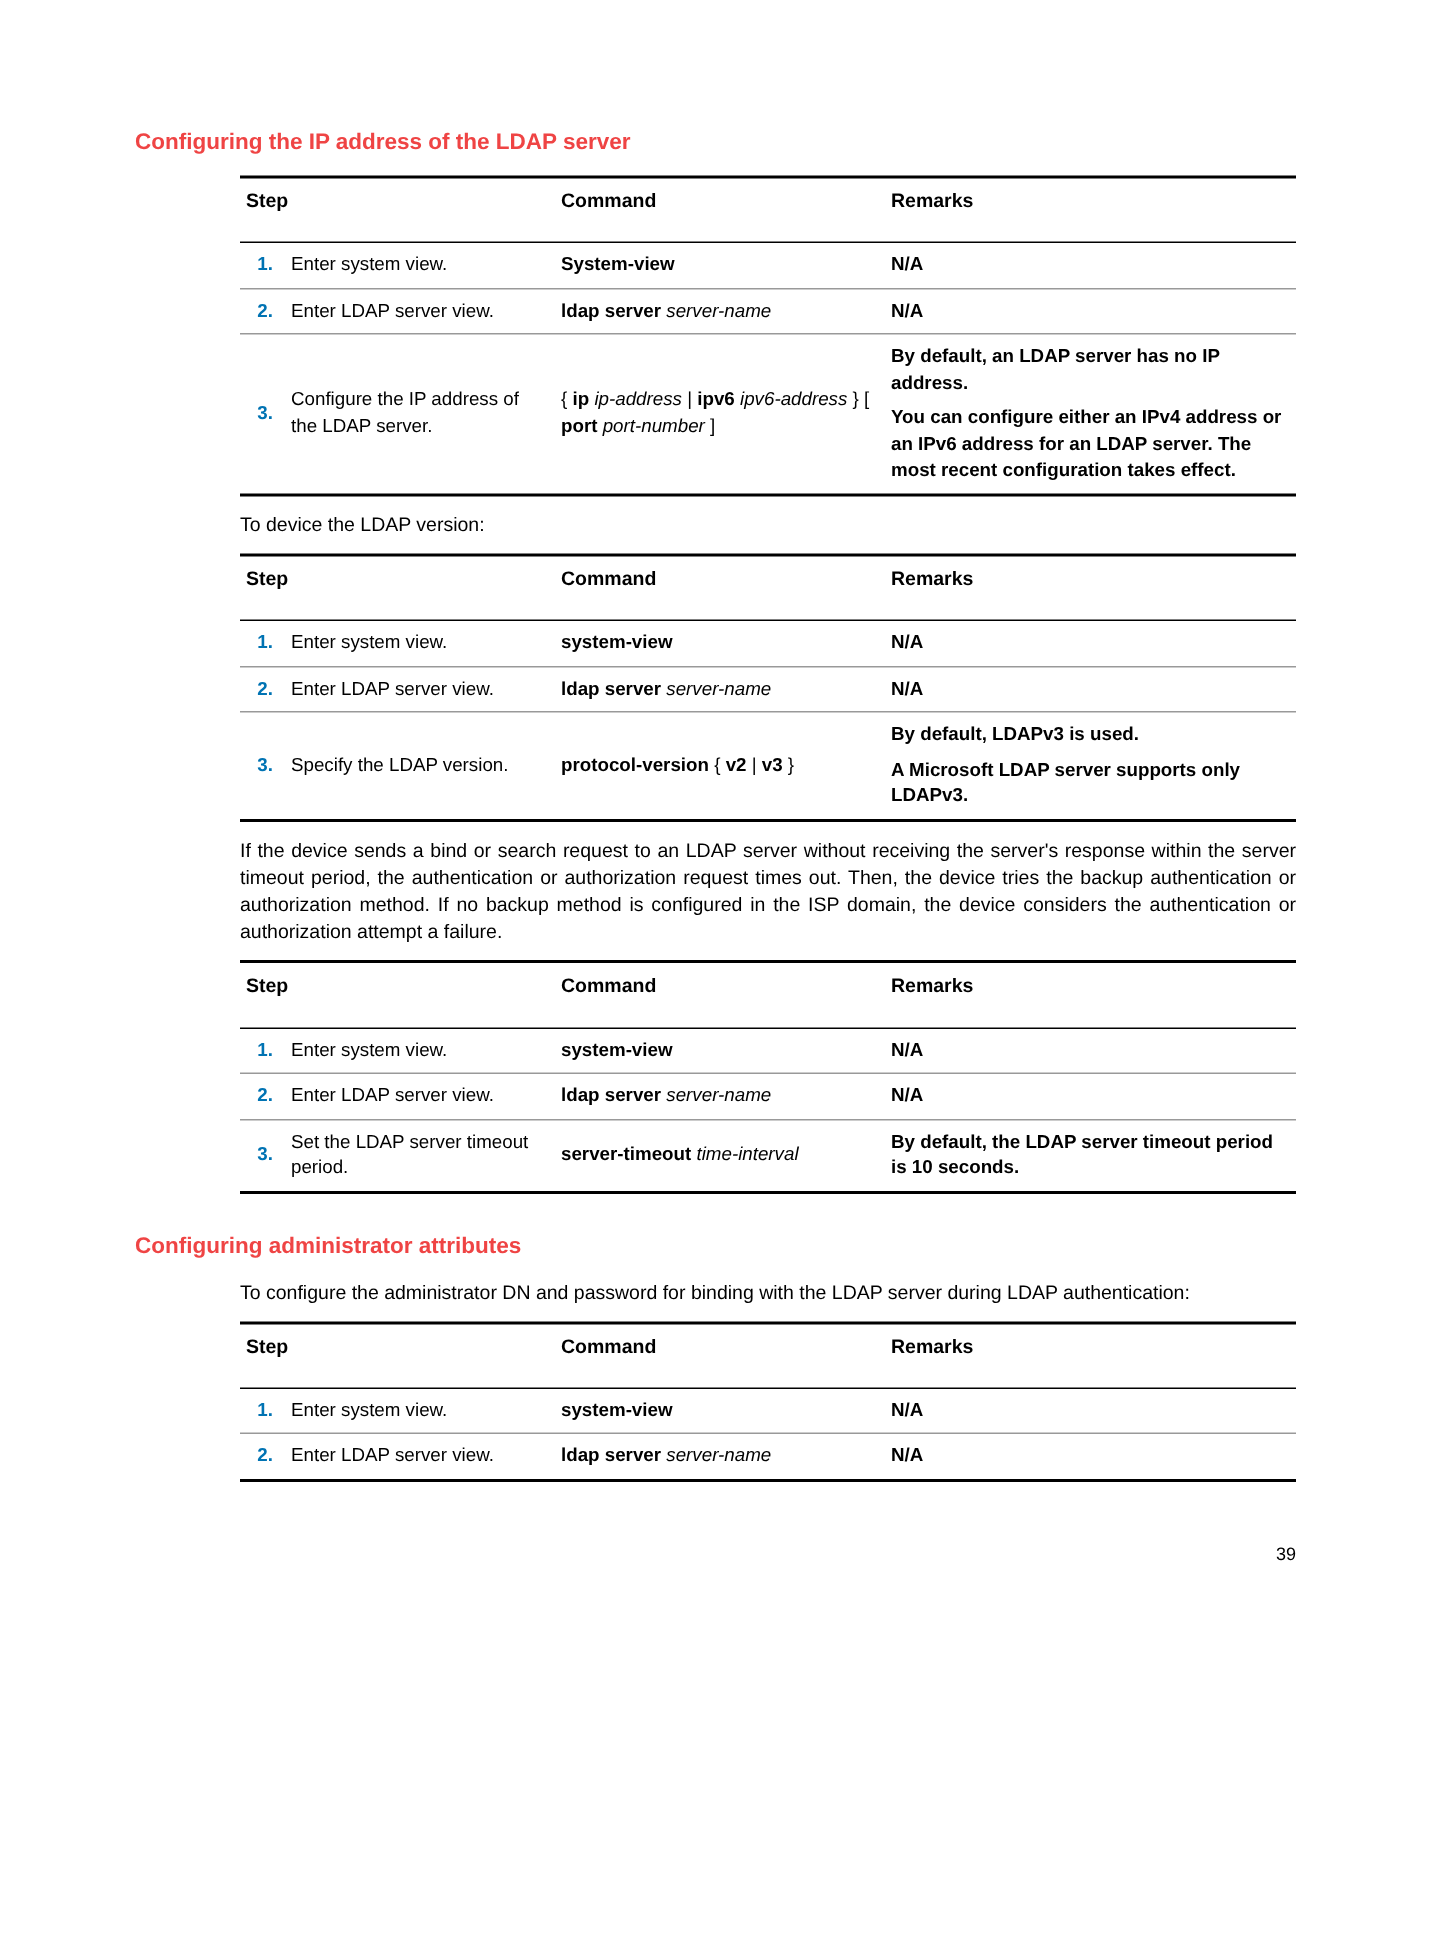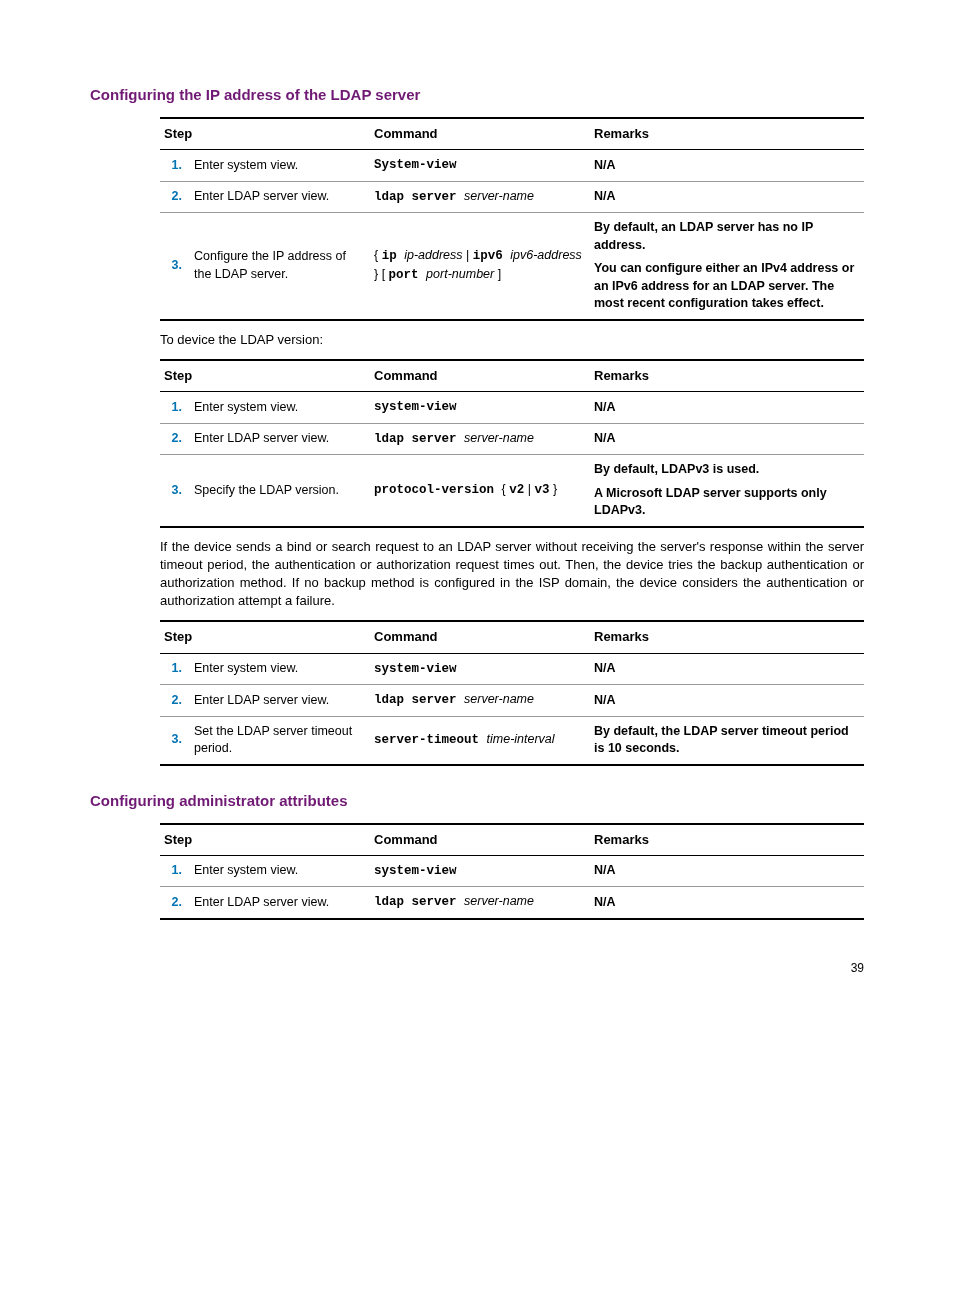--- a/index.html
+++ b/index.html
@@ -6,21 +6,21 @@
     font-family: Arial, Helvetica, sans-serif;
     font-size: 13px;
     color: #000;
     margin: 0;
     padding: 60px 90px 40px 90px;
     width: 954px;
     box-sizing: border-box;
     line-height: 1.4;
   }
   h2 {
-    color: #701a75;
+    color: #ef4444;
     font-size: 15px;
     font-weight: bold;
     margin: 24px 0 12px 0;
   }
   .body-text {
     margin: 10px 0 10px 70px;
     text-align: justify;
   }
   table {
     border-collapse: collapse;
@@ -33,39 +33,39 @@
   }
   tbody tr {
     border-bottom: 1px solid #999;
   }
   tbody tr:last-child {
     border-bottom: 2px solid #000;
   }
   th {
     text-align: left;
     font-weight: bold;
-    padding: 6px 8px 6px 4px;
+    padding: 6px 8px 18px 4px;
     font-size: 13px;
   }
   td {
     padding: 6px 8px 6px 4px;
     vertical-align: middle;
     font-size: 12.5px;
   }
   col.num { width: 30px; }
   col.step { width: 180px; }
   col.cmd { width: 220px; }
   col.rem { }
   .num {
     color: #0073b3;
     font-weight: bold;
     text-align: right;
     padding-right: 8px;
   }
-  .bold { font-weight: bold; font-family: Liberation Mono, monospace; }
+  .bold { font-weight: bold; }
   .italic { font-style: italic; }
   .page-num {
     text-align: right;
     margin-top: 40px;
     font-size: 12px;
   }
   .rem-block { margin-bottom: 6px; font-weight: bold; }
   .rem-block:last-child { margin-bottom: 0; }
 </style>
 </head>
@@ -194,20 +194,21 @@
           <td class="num">3.</td>
           <td>Set the LDAP server timeout period.</td>
           <td><span class="bold">server-timeout </span><span class="italic">time-interval</span></td>
           <td>
             <div class="rem-block">By default, the LDAP server timeout period is 10 seconds.</div>
           </td>
         </tr>
       </tbody>
     </table>
     <h2>Configuring administrator attributes</h2>
+    <p class="body-text">To configure the administrator DN and password for binding with the LDAP server during LDAP authentication:</p>
     <table>
       <colgroup>
         <col class="num">
         <col class="step">
         <col class="cmd">
         <col class="rem">
       </colgroup>
       <thead>
         <tr>
           <th colspan="2">Step</th>

